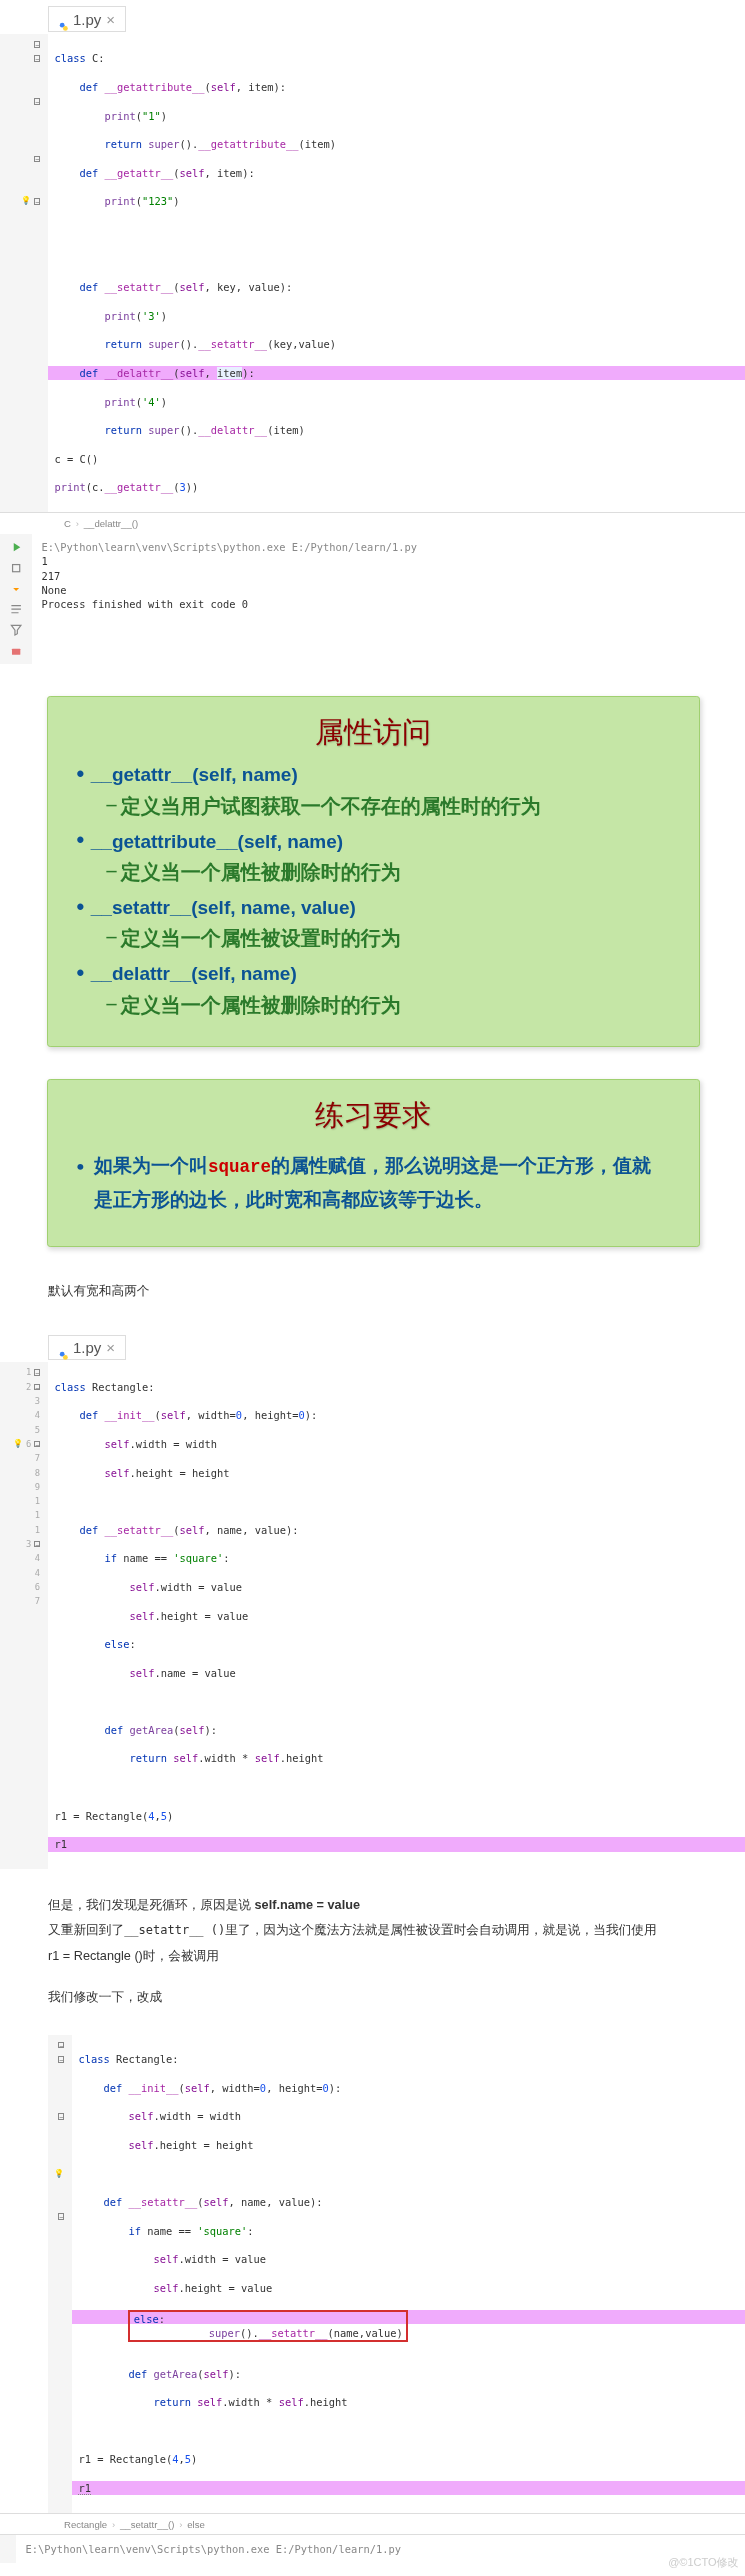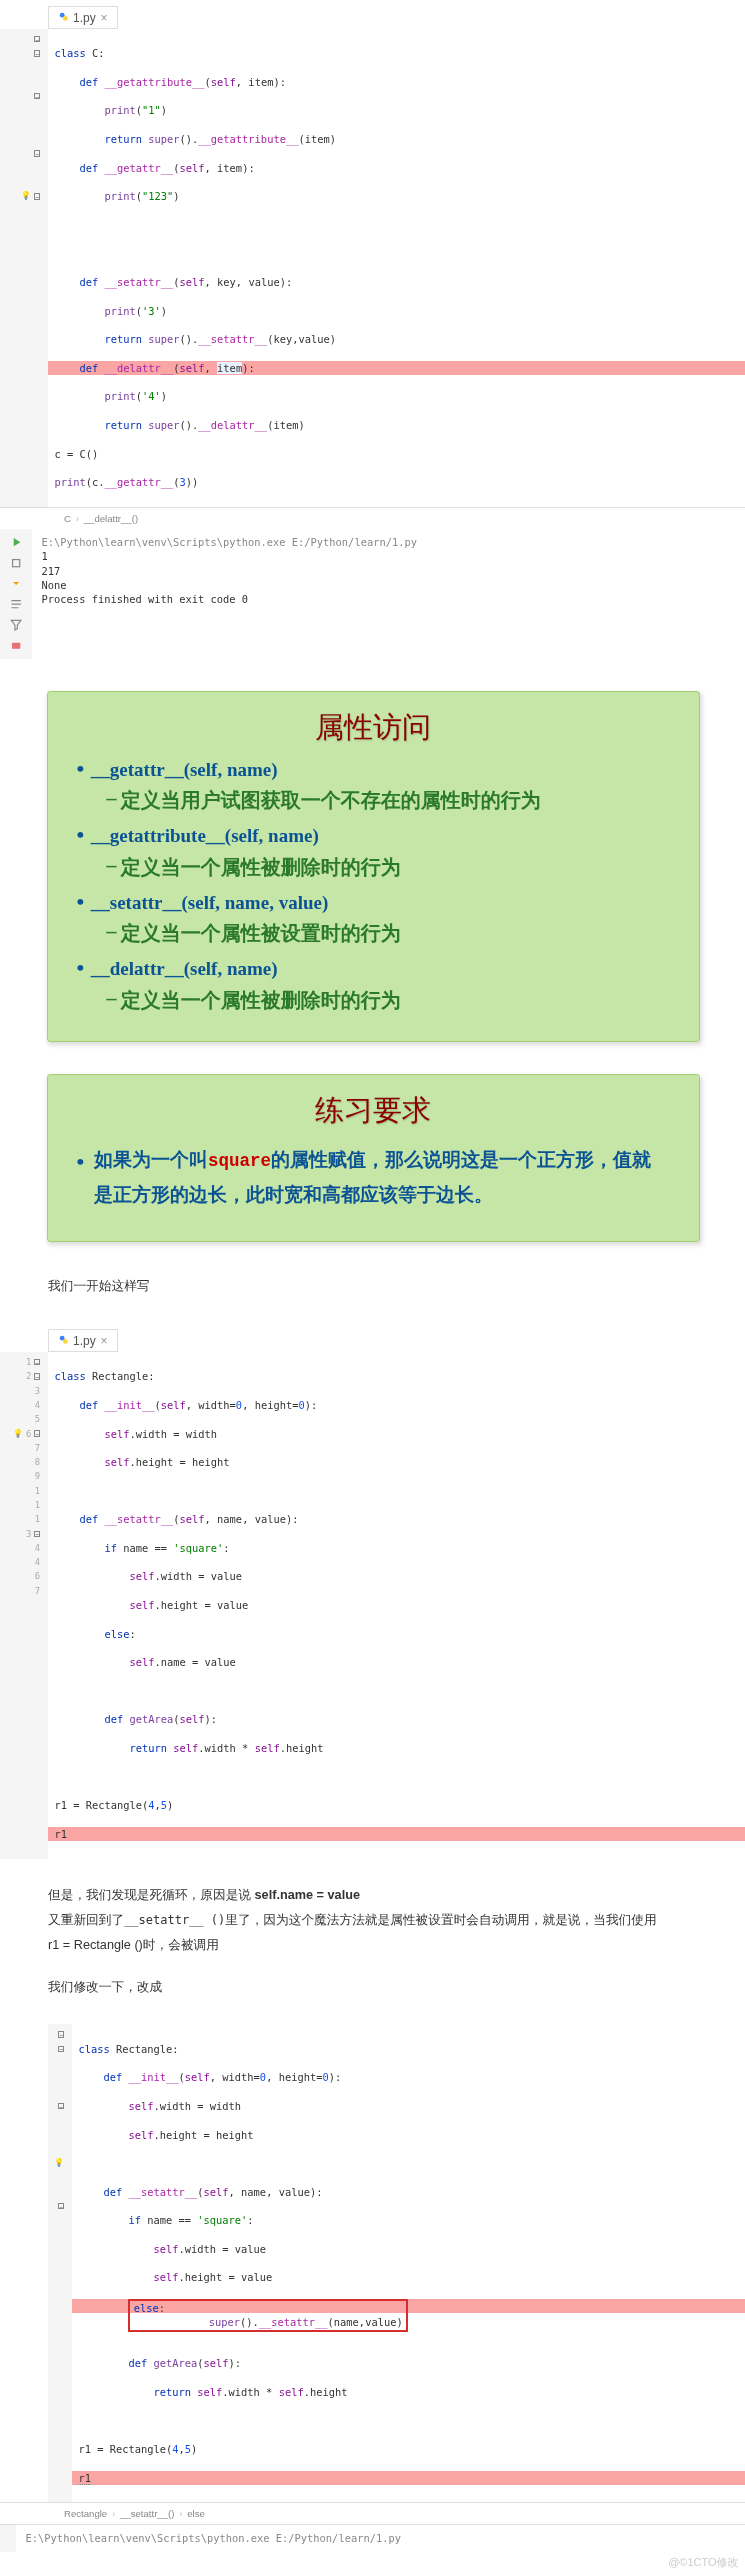--- a/index.html
+++ b/index.html
@@ -1,50 +1,50 @@
 <!DOCTYPE html>
 <html style="font-size:12.7px"><head>
 <meta charset="utf-8">
 <style>
 *{margin:0;padding:0;box-sizing:border-box}
 body{width:746px;font-family:-apple-system,"Microsoft YaHei",sans-serif;font-size:11px;color:#333;background:#fff;padding:0 0 32px}
-.tab{display:inline-flex;align-items:flex-start;gap:4.8px;background:#fff;border:0.8px solid #ddd;padding:3.2px 9.6px;font-size:12px;color:#555;margin:6.4px 0 0 48px}
+.tab{display:inline-flex;align-items:flex-end;gap:4.8px;background:#fff;border:0.8px solid #ddd;padding:3.2px 9.6px;font-size:15px;color:#555;margin:6.4px 0 0 48px}
 .pyicon{width:9.6px;height:9.6px;display:inline-block;color:#3b82f6}
 .editor{display:flex;background:#fff;font-family:Consolas,monospace;font-size:10.4px;line-height:14.3px}
 .gut{width:48px;background:#f5f5f5;text-align:right;padding:3.2px 8px 3.2px 3.2px;color:#aaa;font-size:8.8px;user-select:none}
 .gut .m{display:flex;align-items:center;justify-content:flex-end;height:14.3px;gap:2.4px}
 .fold{width:6.4px;height:6.4px;border:0.8px solid #888;display:inline-block;position:relative}
 .fold::before{content:"−";position:absolute;top:-3.2px;left:0.8px;font-size:8px;color:#888}
 .bulb{color:#e6a817;font-size:8px}
 .code{flex:1;padding:3.2px 0;white-space:pre}
 .code .l{height:14.3px;padding-left:6.4px}
 .kw{color:#0033b3}
 .fn{color:#7a3e9d}
 .dun{color:#a626a4}
 .self{color:#871094}
 .str{color:#008000}
 .num{color:#1750eb}
-.hl-y{background:#fca5a5}
+.hl-y{background:#f0abfc}
 .hl-b{background:#e8f0ff}
 .bc{background:#fff;border-top:0.8px solid #ddd;padding:4.8px 64px;font-size:9.6px;color:#888}
 .bc span{margin-right:4.8px}
 .bc .cev::after{content:"›";margin-left:4.8px;color:#bbb}
 .con{display:flex;background:#fff}
 .con-g{width:32px;background:#f5f5f5;display:flex;flex-direction:column;align-items:center;gap:6.4px;padding:6.4px 0}
 .ib{width:14.3px;height:14.3px;color:#888;cursor:pointer}
 .ib svg{width:100%;height:100%}
 .ib.g{color:#4caf50}
 .ib.o{color:#ff9800}
 .ib.r{color:#e57373}
 .con-b{flex:1;font-family:Consolas,monospace;font-size:10.4px;line-height:14.3px;padding:6.4px 9.6px;color:#333}
 .con-b .p{color:#888}
 .con-b .ln{display:block}
 .slide{margin:32px auto;width:653px;background:#c5e6a6;border:1.6px solid #a0d070;border-radius:3.2px;padding:16px 29px;box-shadow:1.6px 2.4px 4.8px rgba(0,0,0,0.15)}
 .s-title{text-align:center;font-family:KaiTi,serif;font-size:29px;color:#8b0000;text-shadow:0.8px 0.8px 1.6px rgba(0,0,0,0.2);margin-bottom:11px}
-.s-i{margin:6.4px 0;padding-left:14.3px;position:relative;font-family:Liberation Serif, serif;font-size:19px;color:#0b5394;font-weight:bold}
+.s-i{margin:6.4px 0;padding-left:14.3px;position:relative;font-family:Liberation Sans, sans-serif;font-size:19px;color:#0b5394;font-weight:bold}
 .s-i::before{content:"•";position:absolute;left:0;color:#0b5394;font-size:22px;top:-3.2px}
 .s-d{margin:3.2px 0 11px 30px;position:relative;font-family:KaiTi,serif;font-size:20px;color:#2b7a2b;font-weight:bold;padding-left:14.3px}
 .s-d::before{content:"–";position:absolute;left:0}
 .s2-i{margin:12.7px 0;padding-left:17.5px;position:relative;font-family:KaiTi,serif;font-size:19px;color:#0b5394;font-weight:bold;line-height:1.8}
 .s2-i::before{content:"•";position:absolute;left:0;font-size:22px;top:-1.6px}
 .s2-i .vc{color:#cc0000;font-family:"Courier New",monospace;font-size:17.5px}
 .art{padding:0 48px;margin:24px 0}
 .art .tx{font-size:12.7px;line-height:2;color:#333}
 .art .tx .code-i{font-family:Consolas,monospace;font-size:12px}
 .redbox{border:2.4px solid #d32f2f;display:inline-block;padding:0 3.2px}
@@ -159,21 +159,21 @@
 <div class="s-d">定义当一个属性被删除时的行为</div>
 </div>
 
 
 <div class="slide">
 <div class="s-title">练习要求</div>
 <div class="s2-i"><span>如果为一个叫</span><span class="vc">square</span><span>的属性赋值，那么说明这是一个正方形，值就是正方形的边长，此时宽和高都应该等于边长。</span></div>
 </div>
 
 <div class="art">
-<p class="tx">我们一开始这样写</p>
+<p class="tx">默认有宽和高两个</p>
 </div>
 
 
 <div class="tab">
     <span class="pyicon"><svg viewBox="0 0 24 24" fill="currentColor">
         <circle cx="8" cy="8" r="6"></circle>
         <circle cx="16" cy="16" r="6" fill="#ffd43b"></circle>
       </svg></span>
     <span>1.py</span>
     <span style="color:#999">×</span>

